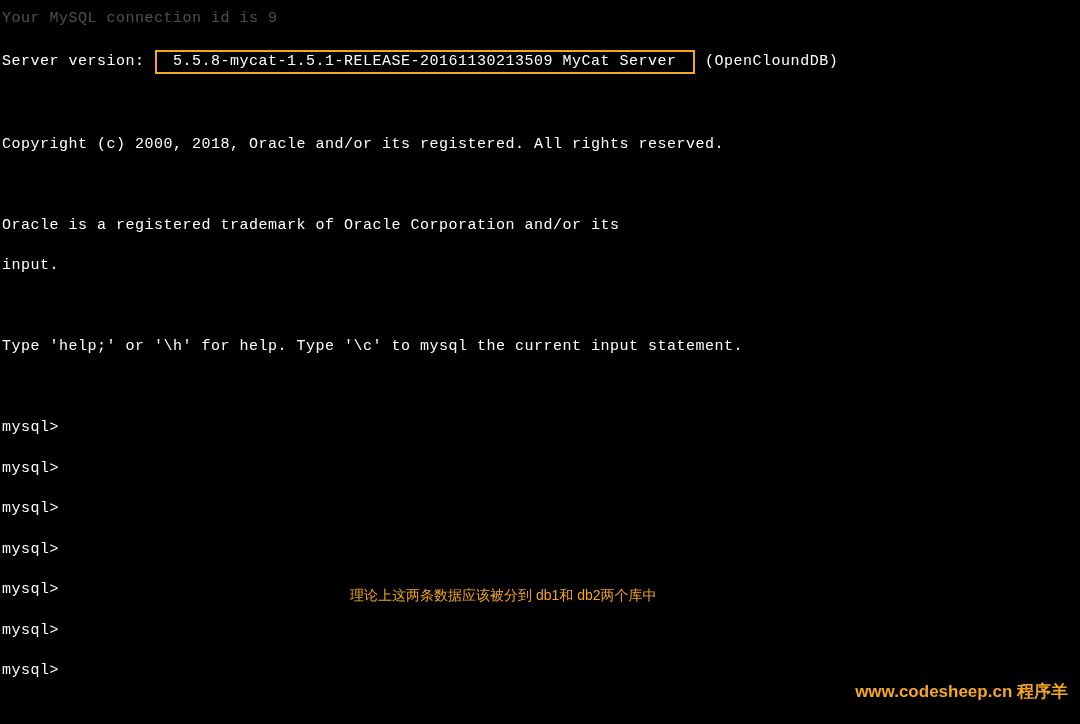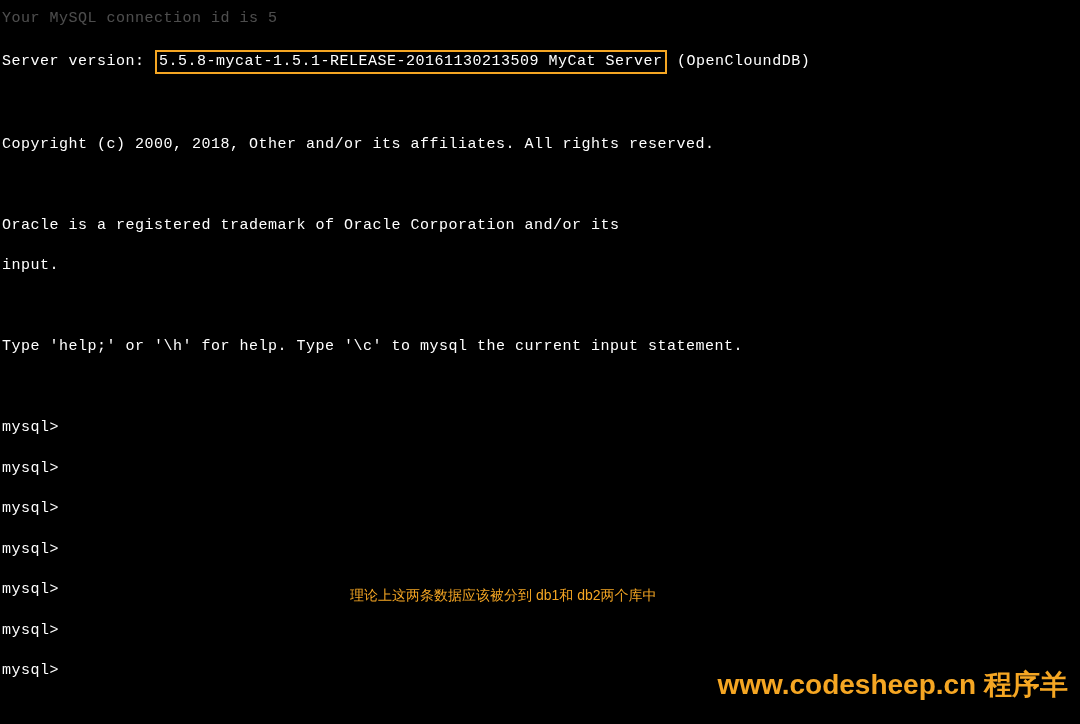--- a/index.html
+++ b/index.html
@@ -24,49 +24,49 @@
       white-space: pre;
       position: relative;
     }
     .line {
       white-space: pre;
       min-height: 20px;
     }
     .highlight-box {
       border: 2px solid #f5a623;
       display: inline-block;
-      padding: 0 2px;
+      padding: 0 16px;
       margin: 0 1px;
     }
     .annotation {
       color: #f5a623;
       position: absolute;
       font-family: 'Microsoft YaHei', Arial, sans-serif;
       font-size: 14px;
       letter-spacing: 0;
     }
     .watermark {
       color: #f5a623;
       position: absolute;
       bottom: 20px;
       right: 12px;
       font-family: 'Microsoft YaHei', Arial, sans-serif;
-      font-size: 28px;
+      font-size: 17px;
       font-weight: bold;
       letter-spacing: 0;
     }
   </style>
 </head>
 <body>
 
 <div class="terminal">
-<div class="line" style="opacity:0.3;margin-top:-11px;">Your MySQL connection id is 5</div>
+<div class="line" style="opacity:0.3;margin-top:-11px;">Your MySQL connection id is 9</div>
 <div class="line"><span>Server version: </span><span class="highlight-box">5.5.8-mycat-1.5.1-RELEASE-20161130213509 MyCat Server</span><span> (OpenCloundDB)</span></div>
 <div class="line"> </div>
-<div class="line">Copyright (c) 2000, 2018, Other and/or its affiliates. All rights reserved.</div>
+<div class="line">Copyright (c) 2000, 2018, Oracle and/or its registered. All rights reserved.</div>
 <div class="line"> </div>
 <div class="line">Oracle is a registered trademark of Oracle Corporation and/or its</div>
 <div class="line">input.</div>
 <div class="line"> </div>
 <div class="line">Type 'help;' or '\h' for help. Type '\c' to mysql the current input statement.</div>
 <div class="line"> </div>
 <div class="line">mysql&gt;</div>
 <div class="line">mysql&gt;</div>
 <div class="line">mysql&gt;</div>
 <div class="line">mysql&gt;</div>

